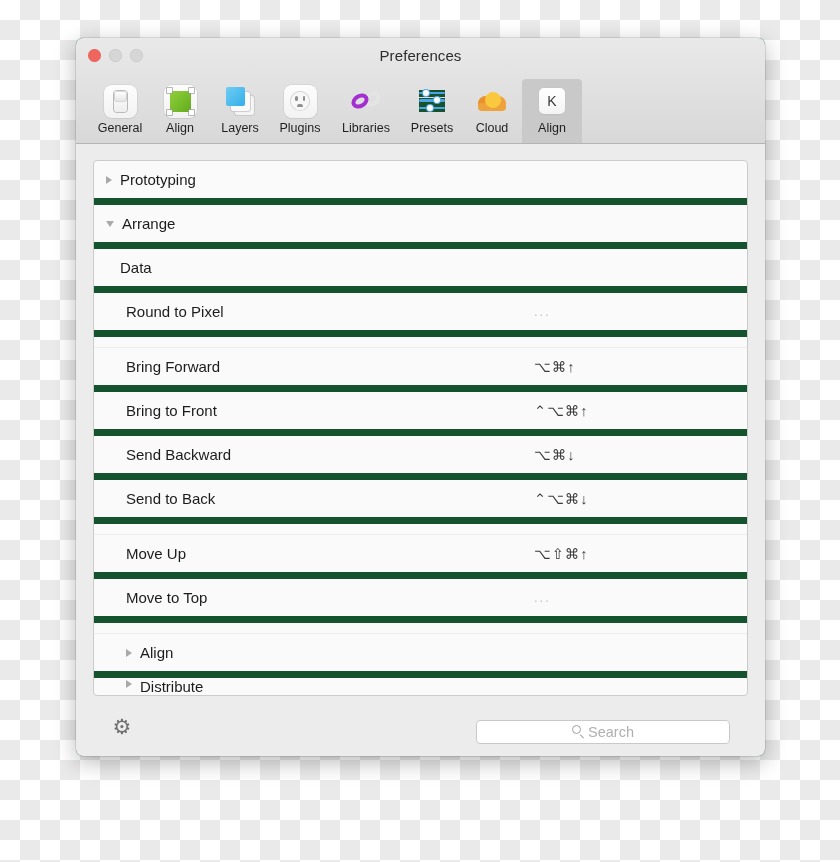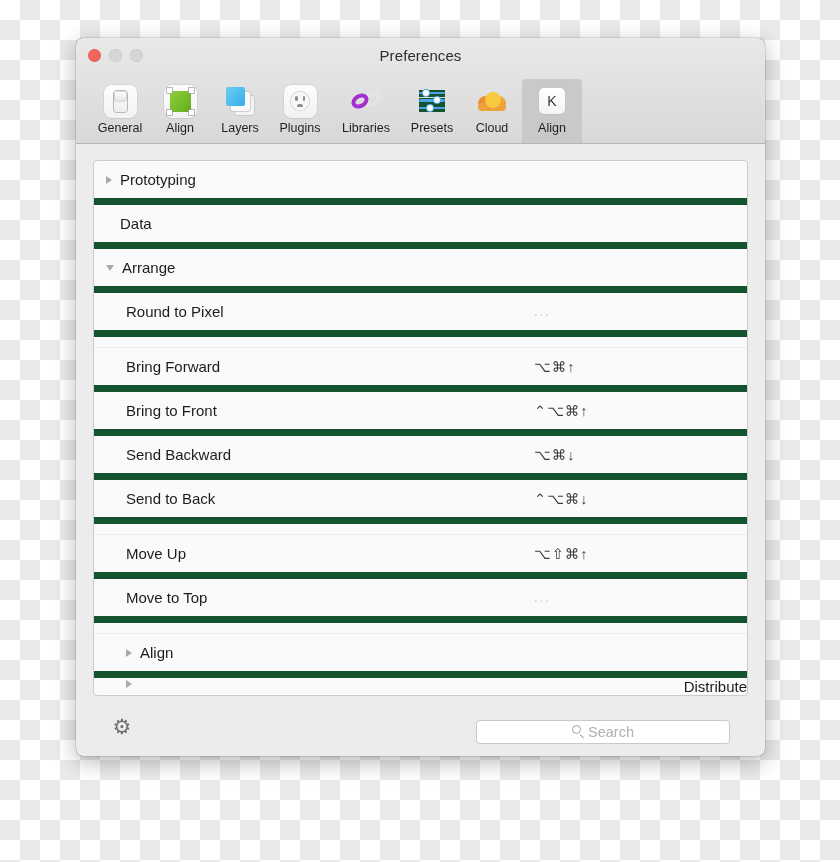--- a/index.html
+++ b/index.html
@@ -255,21 +255,20 @@
     display: flex;
     align-items: center;
     border-bottom: 7px solid #14532d;
     box-sizing: border-box;
   }
   .row.lastpeek {
     height: 18px;
     border-bottom: none;
     overflow: hidden;
     align-items: flex-start;
-    justify-content: space-between;
   }
 
   .tri {
     width: 0; height: 0;
     margin-right: 8px;
     flex: 0 0 auto;
   }
   .tri.right {
     border-left: 6px solid #a9a9a9;
     border-top: 4.5px solid transparent;
@@ -492,27 +491,27 @@
   <div id="body">
     <div id="list-frame">
       <div id="list">
 
         <div class="row lvl0">
           <div class="tri right"></div>
           <div class="row-label">Prototyping</div>
         </div>
 
         <div class="row lvl0">
+          <div class="tri down"></div>
+          <div class="row-label">Arrange</div>
+        </div>
+
+        <div class="row lvl0">
           <div class="tri blank"></div>
           <div class="row-label">Data</div>
-        </div>
-
-        <div class="row lvl0">
-          <div class="tri down"></div>
-          <div class="row-label">Arrange</div>
         </div>
 
         <div class="row lvl1">
           <div class="row-label">Round to Pixel</div>
           <div class="shortcut placeholder">...</div>
         </div>
 
         <div class="spacer-row"></div>
 
         <div class="row lvl1">

